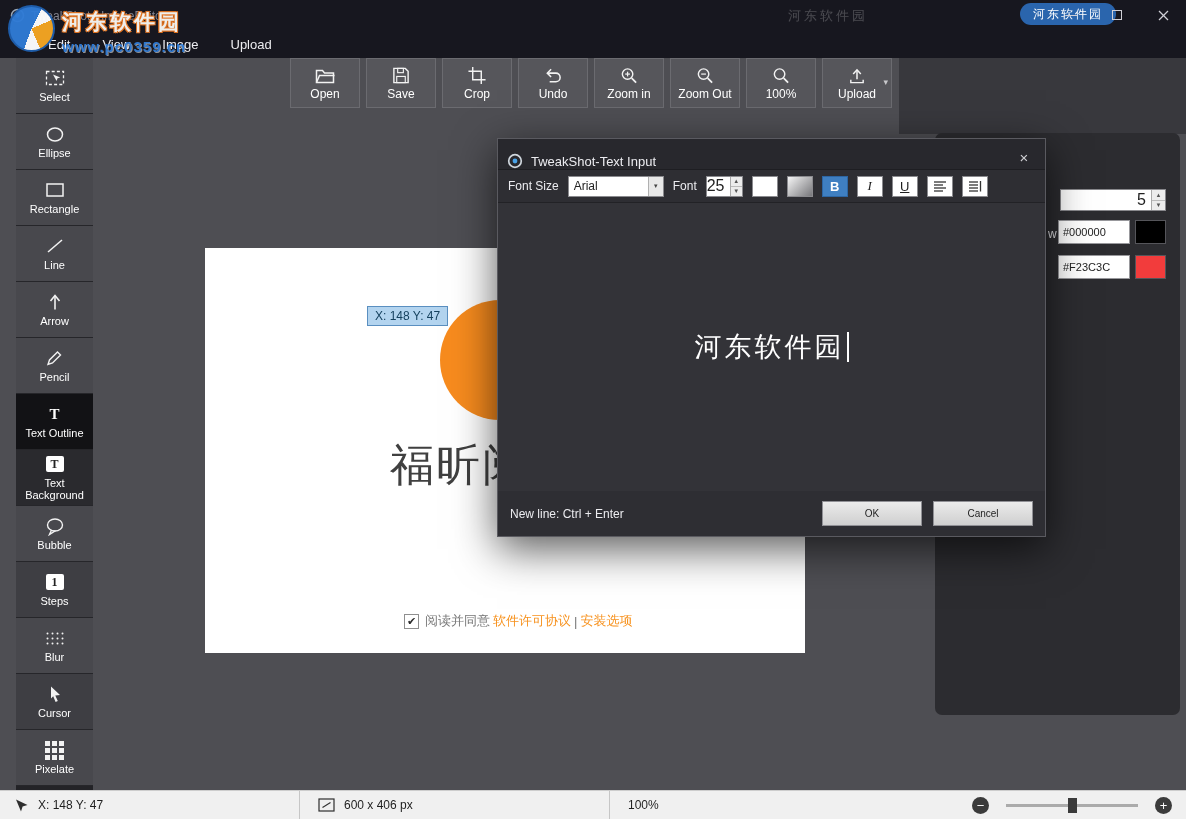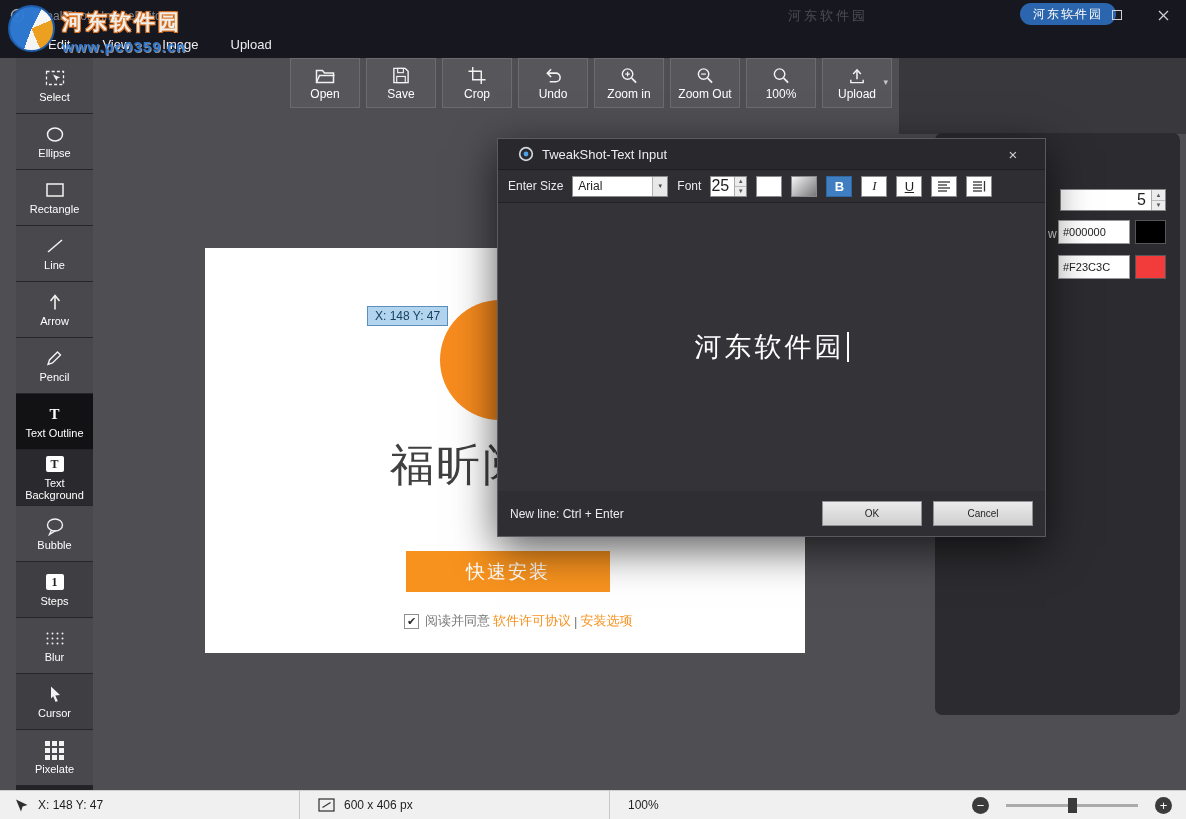--- a/index.html
+++ b/index.html
@@ -65,21 +65,21 @@
 .foxit-logo{position:absolute;left:235px;top:52px;width:120px;height:120px;border-radius:50%;background:#f78b1e}
 .brand{position:absolute;left:185px;top:188px;font-size:44px;color:#404040;letter-spacing:2px;white-space:nowrap}
 .install-btn{position:absolute;left:201px;top:303px;width:204px;height:41px;display:flex;align-items:center;justify-content:center;color:#fff;font-size:19px;letter-spacing:2px}
 .agree-row{position:absolute;left:199px;top:364px;display:flex;align-items:center;font-size:13px;color:#777;white-space:nowrap}
 .cbx{width:15px;height:15px;border:1px solid #8f8f8f;background:#fff;color:#2b2b2b;font-size:11px;display:flex;align-items:center;justify-content:center;margin-right:6px}
 .lnk{color:#f7921e;margin:0 3px}
 .coord-tip{position:absolute;left:367px;top:306px;height:20px;padding:0 7px;background:rgba(173,208,238,.92);border:1px solid #5a8fc0;color:#16425f;font-size:12px;display:flex;align-items:center;z-index:8}
 
 
 .dialog{position:absolute;left:497px;top:138px;width:549px;height:399px;background:#2e2e33;border:1px solid #5a5a60;box-shadow:0 12px 40px rgba(0,0,0,.65);z-index:50;color:#ececf0}
-.dlg-title{height:31px;background:#28282d;border-bottom:1px solid #1e1e22;display:flex;align-items:center;padding:0 20px;font-size:13px}
+.dlg-title{height:31px;background:#28282d;border-bottom:1px solid #1e1e22;display:flex;align-items:flex-end;padding:0 9px;font-size:13px}
 .dlg-title .ttl{margin-left:8px}
 .dlg-close{margin-left:auto;width:24px;height:24px;display:flex;align-items:center;justify-content:center;color:#d0d0d4;font-size:15px;cursor:default}
 .dlg-toolbar{height:33px;display:flex;align-items:center;gap:9px;padding:0 10px;font-size:12px;border-bottom:1px solid #222226}
 .dd{width:96px;height:21px;background:#fff;border:1px solid #8a8a8e;display:flex;align-items:center;color:#222}
 .dd .dd-val{flex:1;padding-left:5px;font-size:12px}
 .dd-arrow{width:15px;height:100%;background:#e8e8e8;border-left:1px solid #b0b0b0;display:flex;align-items:center;justify-content:center;font-size:7px;color:#444}
 .num-spin{width:37px;height:21px;background:#fff;border:1px solid #8a8a8e;display:flex}
 .fmt{width:26px;height:21px;background:#fff;border:1px solid #8a8a8e;color:#1f1f1f;display:flex;align-items:center;justify-content:center;font-size:13px;cursor:default}
 .fmt.bold{font-weight:bold}
 .fmt.bold-active{background:#3f7fc1;border-color:#2d66a3;color:#fff}
@@ -357,21 +357,20 @@
     <span class="rp-frag">w</span>
     <div class="hex-field hex1">#000000</div>
     <div class="swatch sw1" style="background-color: rgb(0, 0, 0);"></div>
     <div class="hex-field hex2">#F23C3C</div>
     <div class="swatch sw2" style="background-color: rgb(242, 60, 60);"></div>
   </div>
 
   <div class="doc-card">
     <div class="foxit-logo"></div>
     <div class="brand">福昕阅</div>
-    <div class="install-btn" style="background-color: rgb(247, 146, 30);">快速安装</div>
     <div class="agree-row">
       <span class="cbx">
           <span>✔</span>
         </span>
       <span>阅读并同意</span>
       <span class="lnk">软件许可协议</span>
       <span>|</span>
       <span class="lnk">安装选项</span>
     </div>
   </div>
@@ -381,21 +380,21 @@
   <div class="dialog">
     <div class="dlg-title">
       <svg width="16" height="16" viewBox="0 0 16 16">
           <circle cx="8" cy="8" r="6.3" fill="none" stroke="#cfd6dd" stroke-width="1.7"></circle>
           <circle cx="8" cy="8" r="2.4" fill="#4aa3e8"></circle>
         </svg>
       <span class="ttl">TweakShot-Text Input</span>
       <span class="dlg-close">×</span>
     </div>
     <div class="dlg-toolbar">
-      <span>Enter Size</span>
+      <span>Font Size</span>
       <div class="dd">
         <span class="dd-val">Arial</span>
         <span class="dd-arrow">▾</span>
       </div>
       <span>Font</span>
       <div class="num-spin">
         <span class="spin-val">25</span>
         <span class="spin-col">
           <span class="spin-b">▲</span>
           <span class="spin-b">▼</span>

